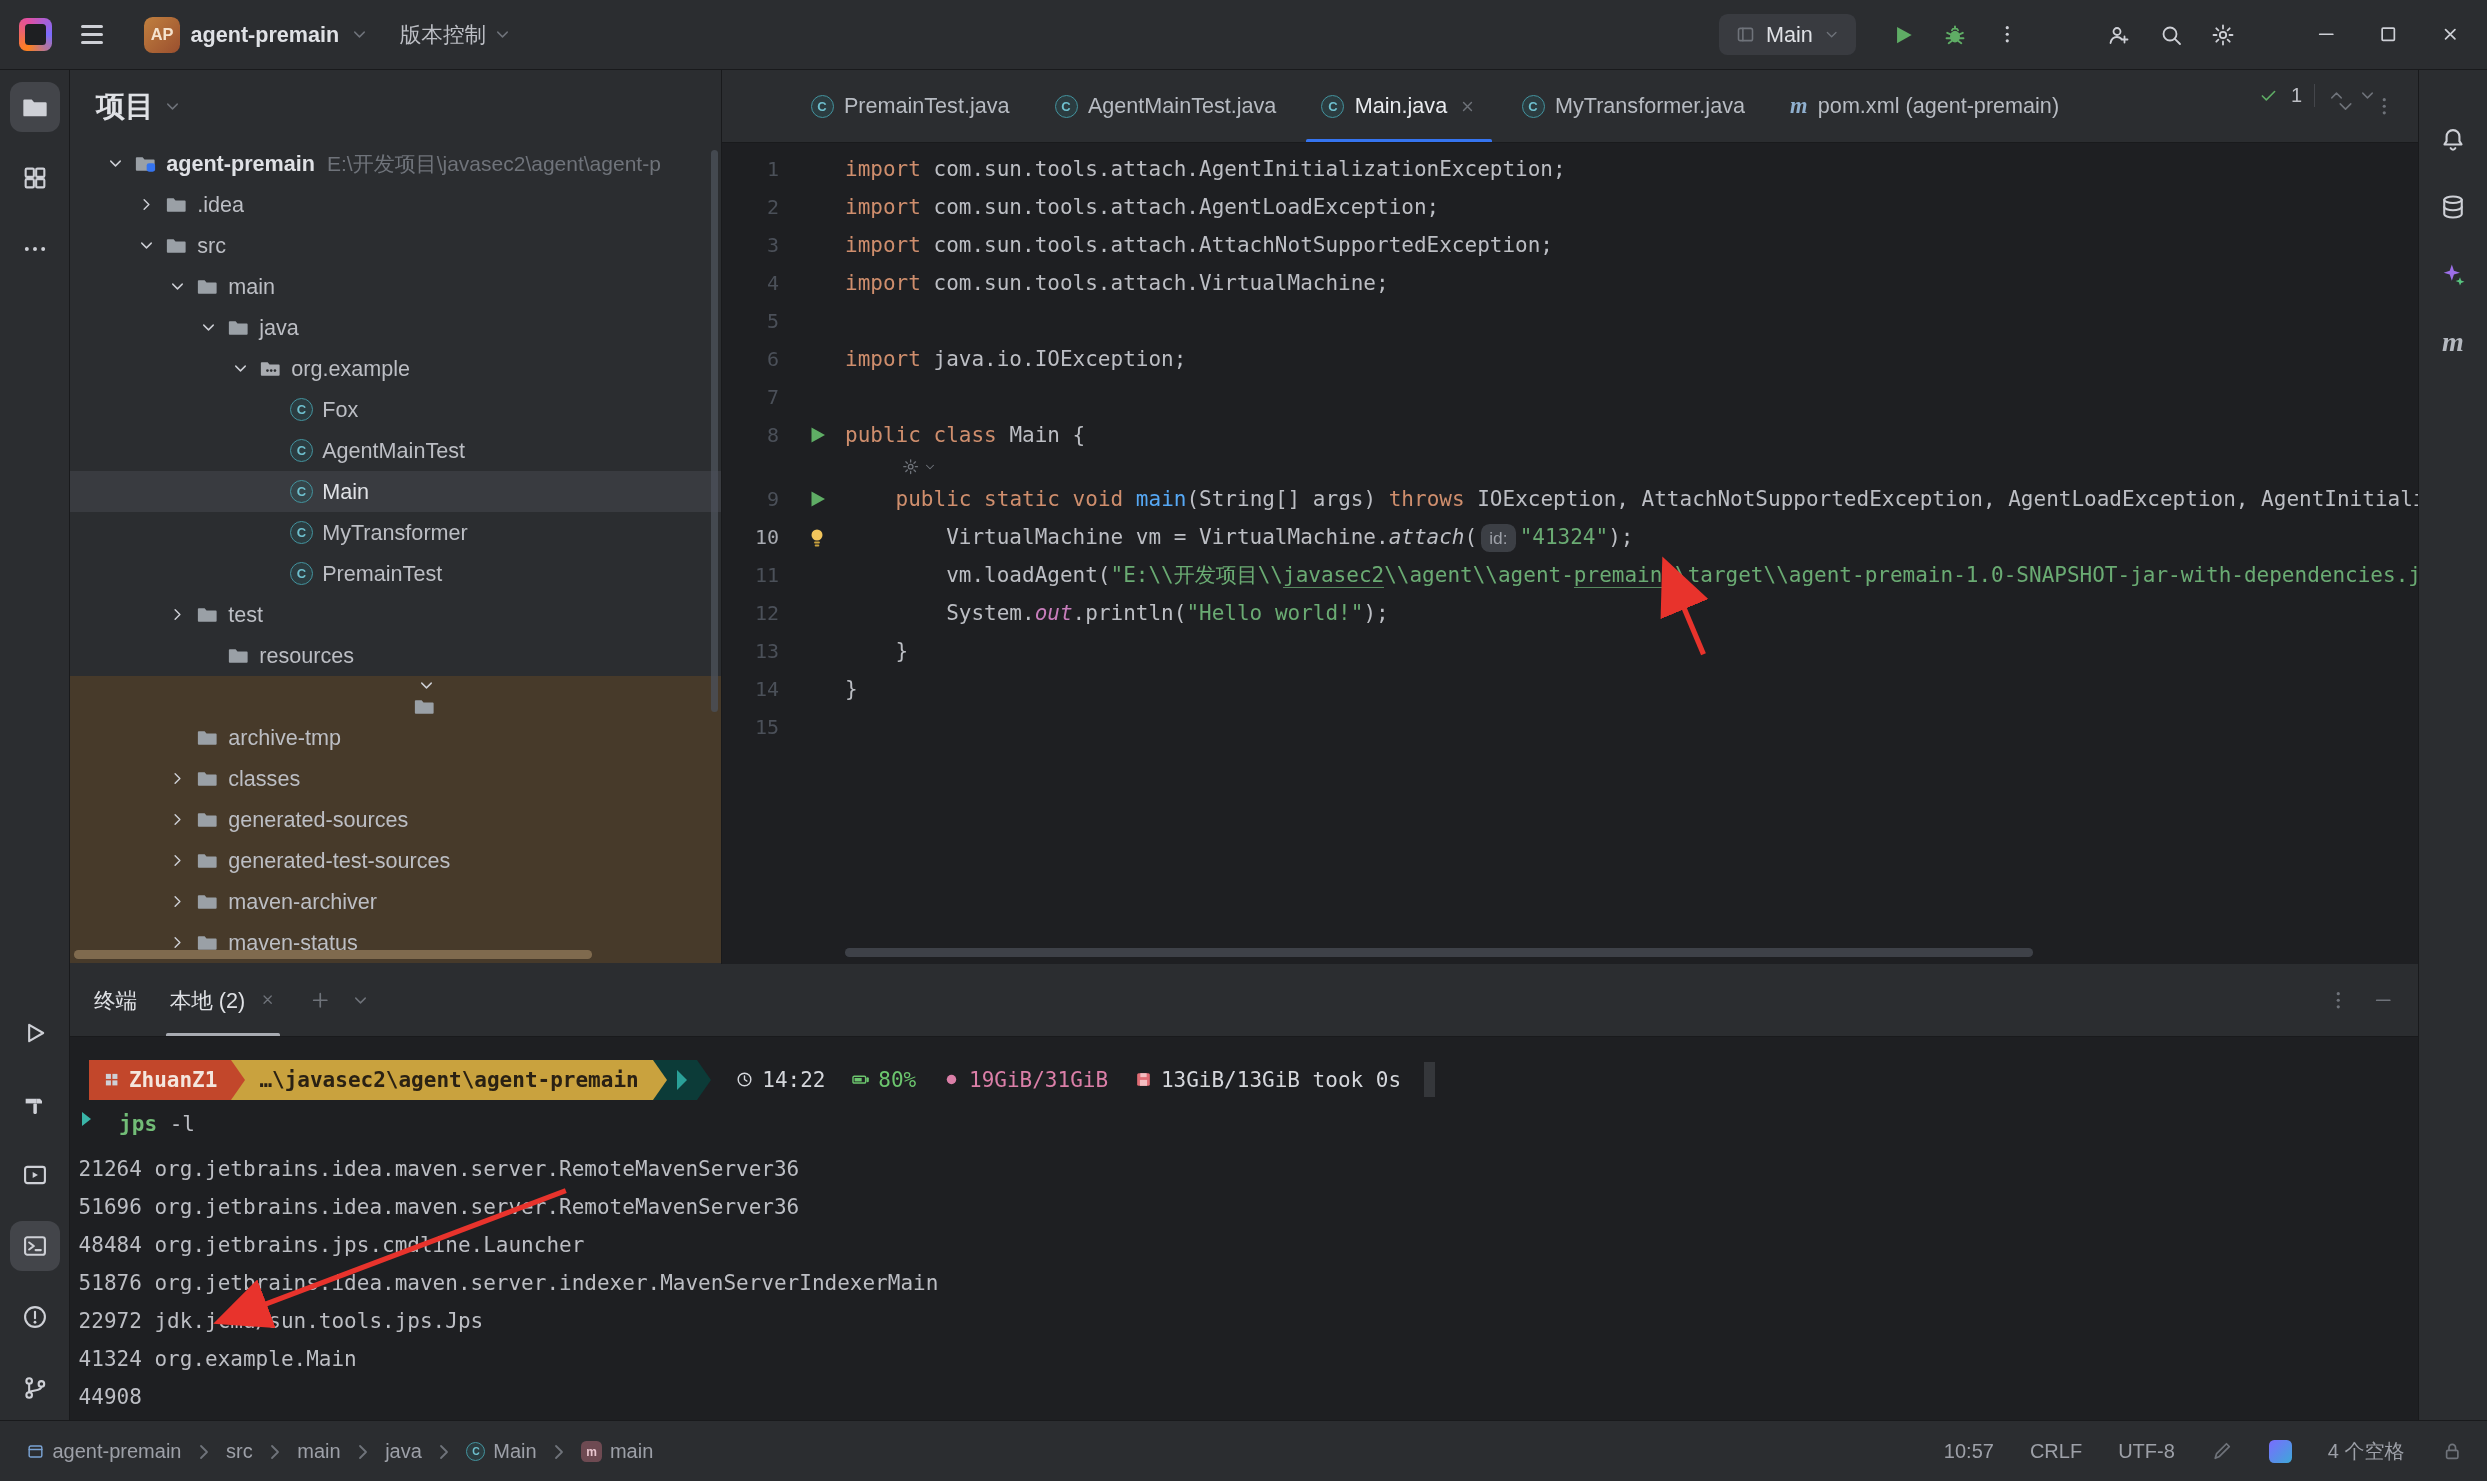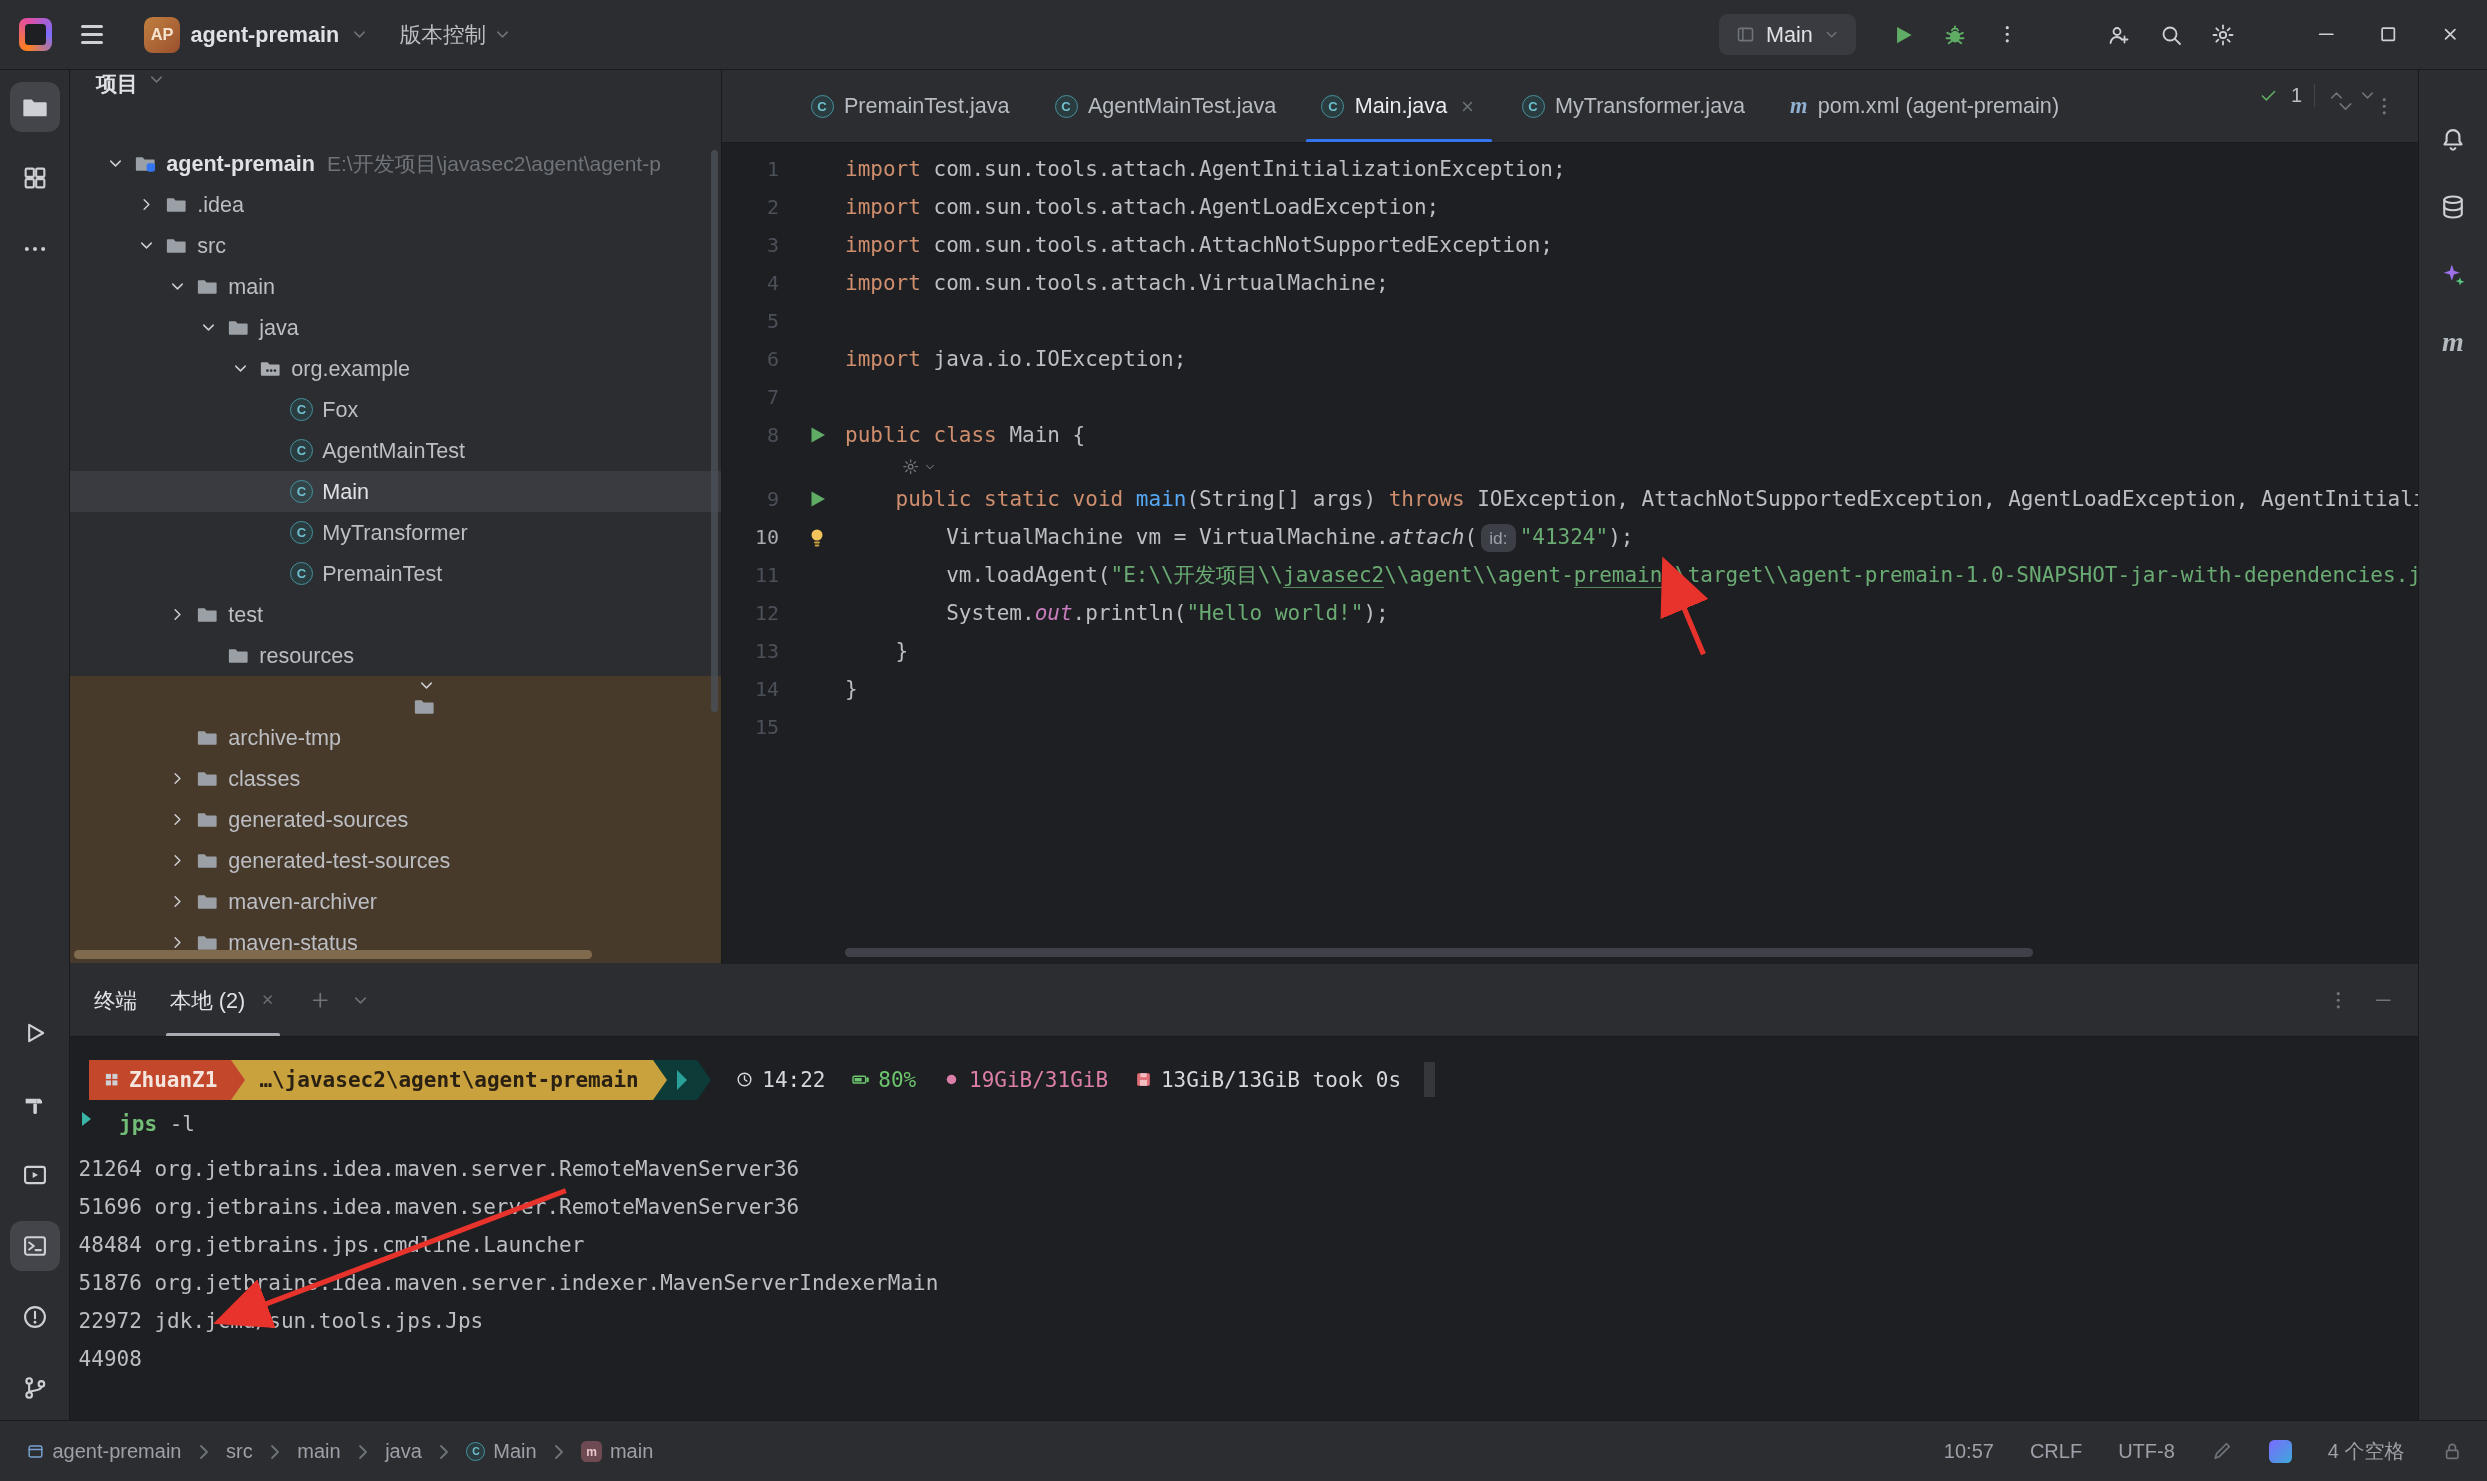--- a/index.html
+++ b/index.html
@@ -51,22 +51,22 @@
     border-left:0.9px solid #191A1C;display:flex;flex-direction:column;align-items:center;padding-top:45px;}
   .strip-group{display:flex;flex-direction:column;align-items:center;gap:21px;}
   .strip-group.bottom{margin-top:auto;}
   .strip-btn{width:50px;height:50px;border-radius:12px;display:flex;align-items:center;justify-content:center;color:#CED0D6;}
   .strip-btn.active{background:#43454A;}
   .right-strip .strip-group{gap:17.3px;}
 
   
   .project-panel{position:absolute;left:70px;top:70px;width:652px;height:894px;background:#2B2D30;
     border-right:0.9px solid #191A1C;overflow:hidden;}
-  .pp-header{height:73px;display:flex;gap:8.6px;padding-left:26px;
-    font-size:21px;font-weight:700;color:#DFE1E5;}
+  .pp-header{height:73px;display:flex;align-items:center;gap:8.6px;padding-left:26px;
+    font-size:29px;font-weight:700;color:#DFE1E5;}
   .tree{position:relative;font-size:21.6px;}
   .trow{height:41px;display:flex;align-items:center;white-space:nowrap;overflow:hidden;}
   .trow .chev{width:29px;display:flex;justify-content:center;flex:none;color:#9DA0A8;}
   .trow .ticon{width:31px;display:flex;justify-content:center;flex:none;margin-right:5.2px;}
   .trow .tlabel{color:#BCBEC4;}
   .trow.bold .tlabel{color:#DFE1E5;font-weight:700;}
   .trow .textra{color:#6F737A;margin-left:12px;font-size:21px;}
   .trow.sel{background:#393B40;}
   .trow.sel .tlabel{color:#DFE1E5;}
   .trow.hl{background:#473A2A;}
@@ -931,20 +931,21 @@
       <div class="cmdrow">
         <span class="prompt-tri"></span>
         <span><span class="cmd">jps</span><span class="args"> -l</span></span>
       </div>
       <div id="tout">
           <div class="outline">21264 org.jetbrains.idea.maven.server.RemoteMavenServer36</div>
           <div class="outline">51696 org.jetbrains.idea.maven.server.RemoteMavenServer36</div>
           <div class="outline">48484 org.jetbrains.jps.cmdline.Launcher</div>
           <div class="outline">51876 org.jetbrains.idea.maven.server.indexer.MavenServerIndexerMain</div>
           <div class="outline">22972 jdk.jcmd/sun.tools.jps.Jps</div>
+          <div class="outline">41324 org.example.Main</div>
           <div class="outline">44908</div>
         </div>
     </div>
   </section>
 
   <footer class="statusbar">
     <div class="crumbs" id="crumbs">
         <span class="crumb">
           <span class="ico i22">
             <svg viewBox="0 0 24 24">

